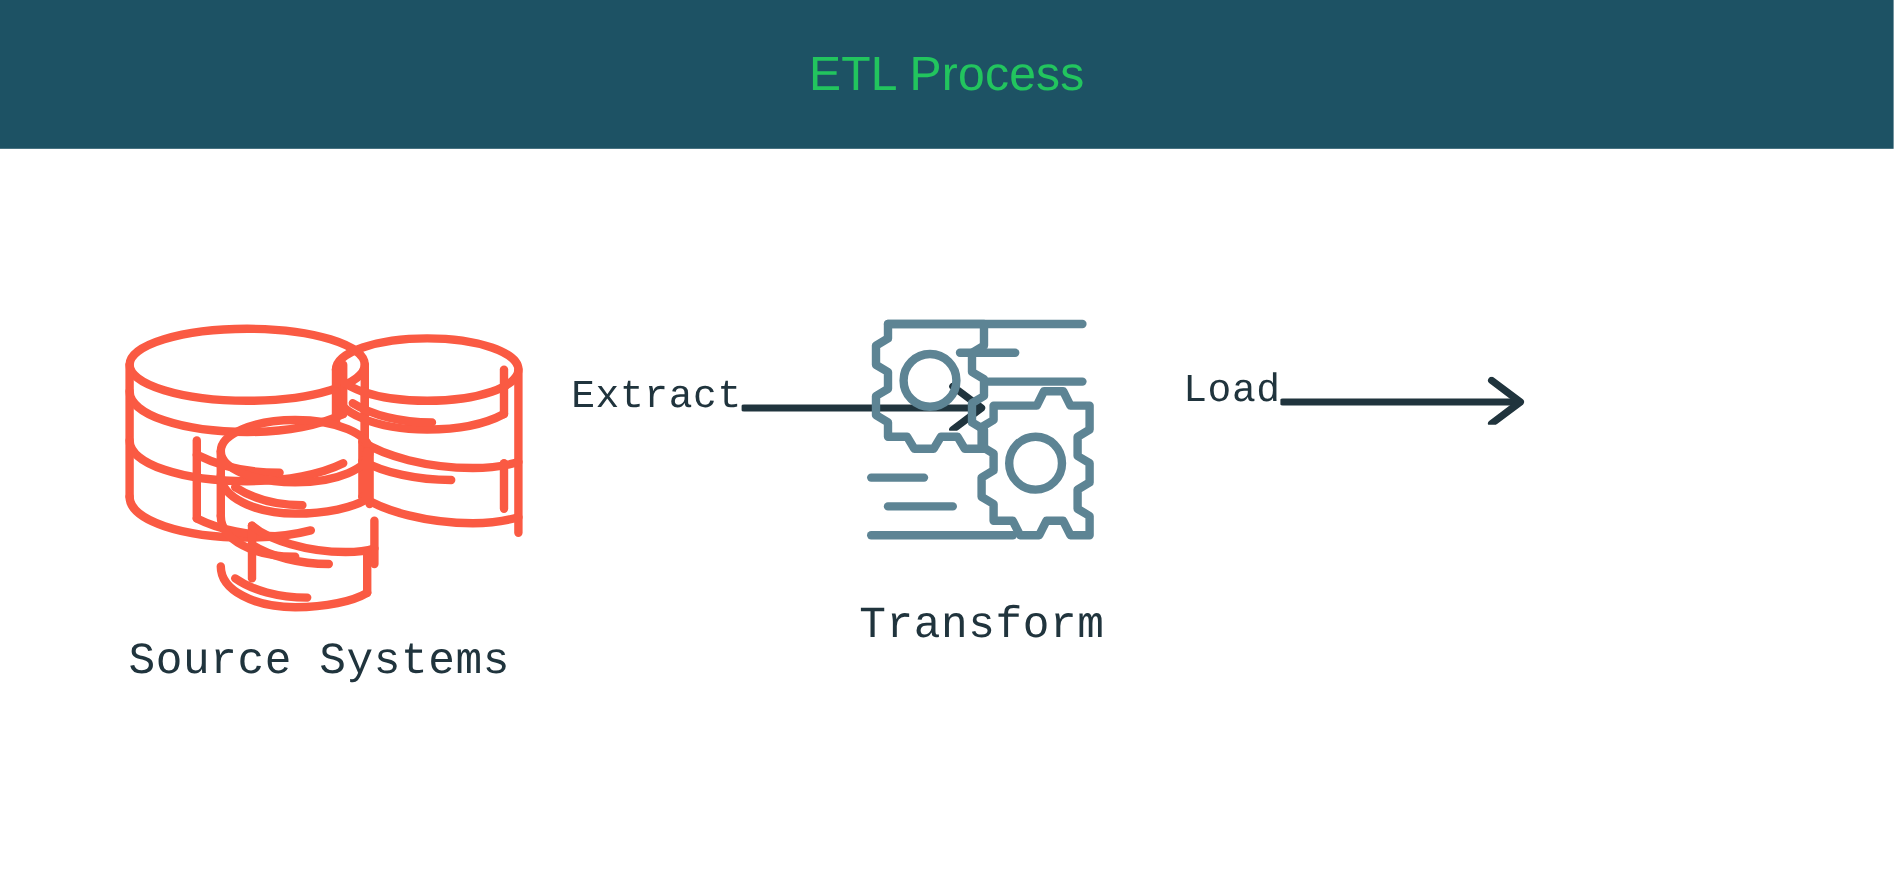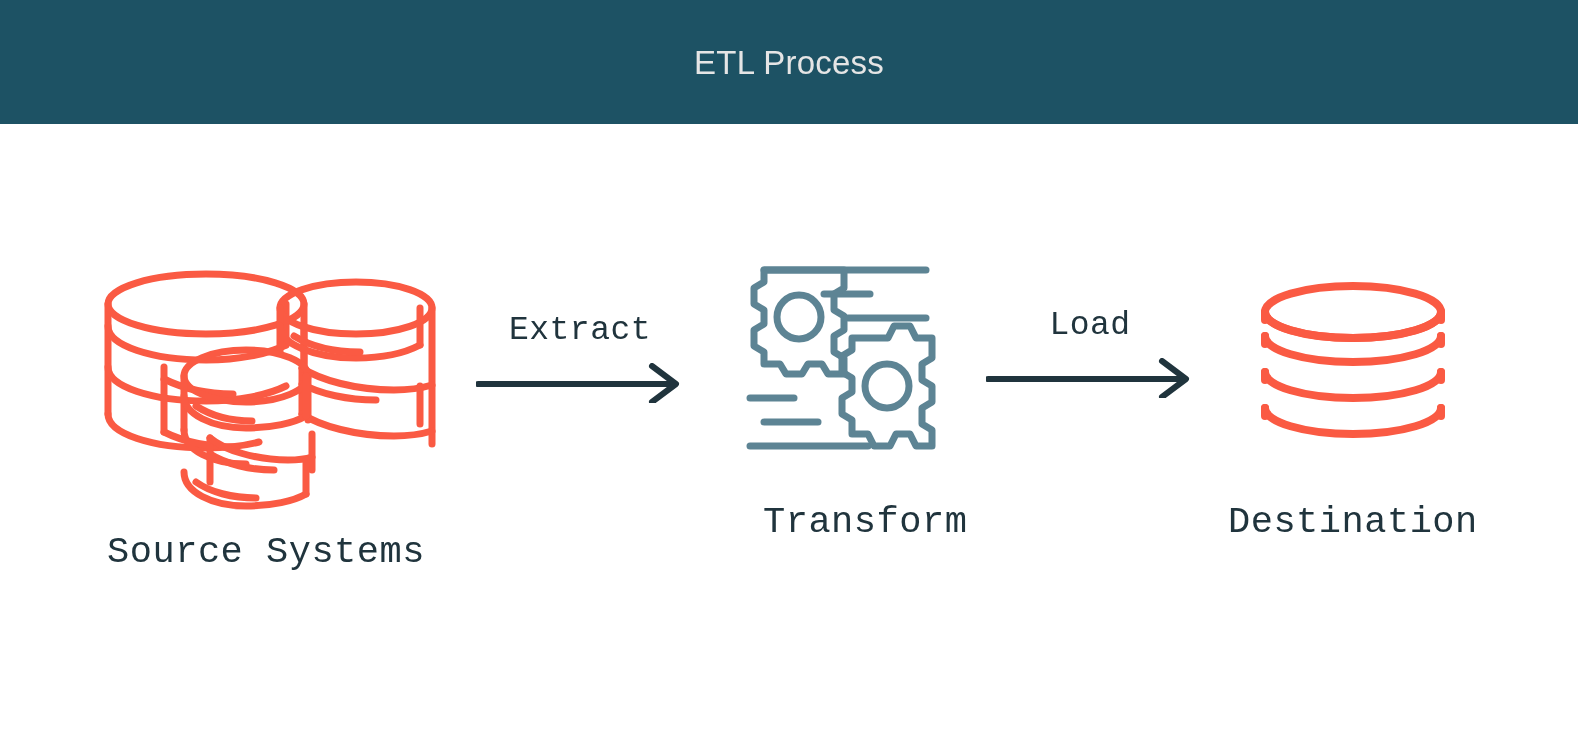--- a/index.html
+++ b/index.html
@@ -26,23 +26,23 @@
     left: 0;
     top: 0;
     width: 1578px;
     height: 124px;
     background: #1d5264;
     display: flex;
     align-items: center;
     justify-content: center;
   }
   .header-title {
-    color: #e5e5e5;
+    color: #22c55e;
     font-family: "Liberation Sans", sans-serif;
-    font-size: 33px;
+    font-size: 40px;
     font-weight: 400;
     letter-spacing: 0.2px;
     line-height: 1;
     white-space: nowrap;
   }
 
   
   .stage {
     position: absolute;
     left: 0;
@@ -68,30 +68,29 @@
     white-space: nowrap;
     letter-spacing: 0.5px;
     line-height: 1;
   }
 
   
   #node-source   { left: 96px;  top: 140px; }
   #node-source .node-label { }
 
   #node-transform { left: 716px; top: 140px; }
-  #node-transform .node-label { margin-top: 44px; margin-left: 47px; }
+  #node-transform .node-label { margin-top: 44px; }
 
   #node-destination { left: 1228px; top: 152px; }
   #node-destination .node-label { margin-top: 48px; }
 
   
   .arrow {
     position: absolute;
     display: flex;
-    flex-direction: column;
     align-items: center;
   }
   .arrow-label {
     font-family: "Liberation Mono", "DejaVu Sans Mono", monospace;
     font-size: 33px;
     font-weight: 400;
     color: #20343d;
     white-space: nowrap;
     line-height: 1;
     margin-bottom: 16px;
@@ -214,39 +213,15 @@
     <div class="arrow" id="arrow-load">
       <div class="arrow-label">Load</div>
       <svg width="208" height="40" viewBox="0 0 208 40">
         <g fill="none" stroke="#20343d" stroke-width="6" stroke-linecap="round" stroke-linejoin="round">
           <path d="M2 21 H196"></path>
           <path d="M176 3 L200 21 L176 39"></path>
         </g>
       </svg>
     </div>
 
-    <div class="node" id="node-destination">
-      <svg class="node-icon" width="200" height="180" viewBox="0 0 200 180">
-        <g fill="none" stroke="#fa5a43" stroke-width="8" stroke-linecap="round" stroke-linejoin="round">
-
-          <ellipse cx="100" cy="36" rx="88" ry="26"></ellipse>
-
-          <path d="M12 36 C12 50 51 62 100 62 C149 62 188 50 188 36"></path>
-          <path d="M12 36 V44"></path>
-          <path d="M188 36 V44"></path>
-          <path d="M12 60 C12 74 51 86 100 86 C149 86 188 74 188 60"></path>
-          <path d="M12 60 V68"></path>
-          <path d="M188 60 V68"></path>
-
-          <path d="M12 96 C12 110 51 122 100 122 C149 122 188 110 188 96"></path>
-          <path d="M12 96 V104"></path>
-          <path d="M188 96 V104"></path>
-
-          <path d="M12 132 C12 146 51 158 100 158 C149 158 188 146 188 132"></path>
-          <path d="M12 132 V140"></path>
-          <path d="M188 132 V140"></path>
-        </g>
-      </svg>
-      <div class="node-label">Destination</div>
-    </div>
 
   </div>
 </div>
 
 </body></html>

